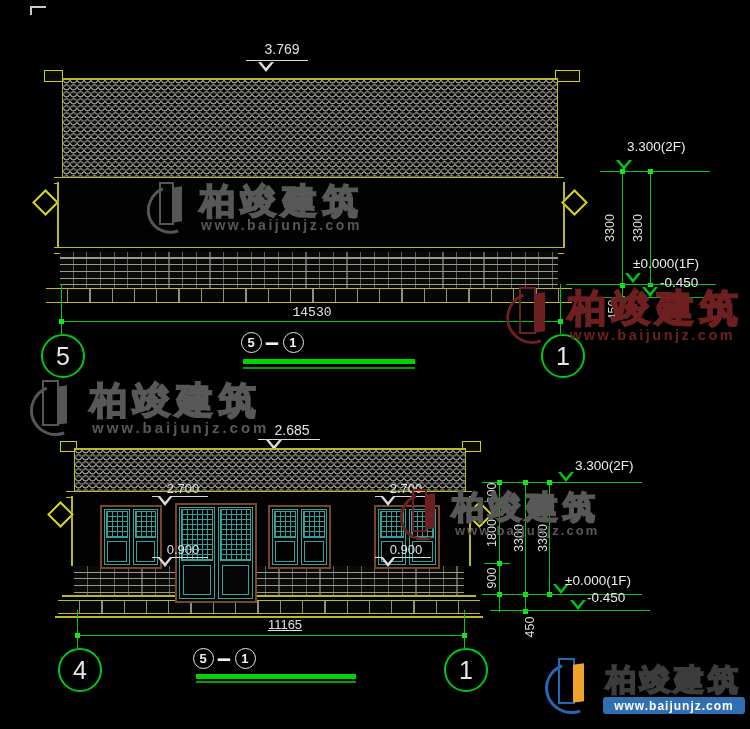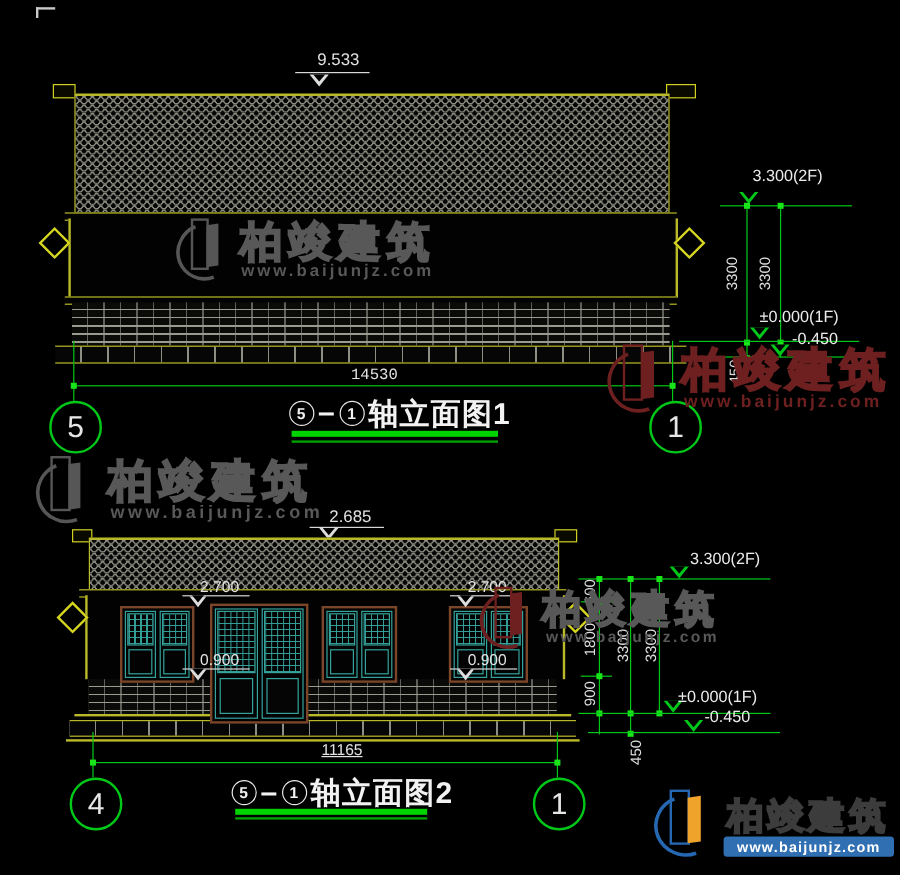--- a/index.html
+++ b/index.html
@@ -83,21 +83,21 @@
   .logopill{position:absolute;background:#2f6fb2;border-radius:3px;color:#fff;font-weight:bold;
             font-size:12px;letter-spacing:1px;display:flex;align-items:center;justify-content:center;}
 </style>
 </head>
 <body>
 
 <div id="stage">
 
   <div class="abs" style="left:30px;top:6px;width:14px;height:7px;border-left:2px solid #c9c9c9;border-top:2px solid #c9c9c9;"></div>
 
-  <div class="dim" style="left:252px;top:41px;width:60px;font-size:14px;">9.533</div>
+  <div class="dim" style="left:252px;top:41px;width:60px;font-size:14px;">3.769</div>
   <div class="wl" style="left:246px;top:60px;width:62px;"></div>
   <div class="tri" style="left:258px;top:62px;"></div>
 
   <div class="cap" style="left:44px;top:70px;width:17px;height:10px;"></div>
   <div class="cap" style="left:555px;top:70px;width:23px;height:10px;"></div>
   <div class="roof" style="left:62px;top:78px;width:494px;height:97px;"></div>
   <div class="band" style="left:54px;top:177px;width:510px;height:5px;"></div>
   <div class="wall" style="left:57px;top:182px;width:504px;height:66px;"></div>
   <div class="bracket" style="left:36px;top:193px;"></div>
   <div class="bracket" style="left:565px;top:193px;"></div>
@@ -120,21 +120,20 @@
   <div class="tick" style="left:558px;top:319px;"></div>
   <div class="dim" style="left:280px;top:305px;width:64px;font-family:Liberation Mono, monospace;">14530</div>
 
   <div class="bubble" style="left:41px;top:334px;">5</div>
   <div class="bubble" style="left:541px;top:334px;">1</div>
 
   <div class="titlerow" style="left:241px;top:328px;">
     <span class="cnum">5</span>
       <span>–</span>
       <span class="cnum">1</span>
-      <span>轴立面图1</span>
   </div>
   <div class="ubar1" style="left:243px;top:359px;width:172px;"></div>
   <div class="ubar2" style="left:243px;top:367px;width:172px;"></div>
 
   <div class="lvl" style="left:627px;top:139px;">3.300(2F)</div>
   <div class="tri g" style="left:616px;top:160px;"></div>
   <div class="gl" style="left:600px;top:171px;width:110px;"></div>
   <div class="glv" style="left:622px;top:171px;height:127px;"></div>
   <div class="glv" style="left:650px;top:171px;height:127px;"></div>
   <div class="tick" style="left:620px;top:169px;"></div>
@@ -253,21 +252,20 @@
   <div class="tick" style="left:462px;top:633px;"></div>
   <div class="dim" style="left:255px;top:617px;width:60px;text-decoration:underline;">11165</div>
 
   <div class="bubble" style="left:58px;top:648px;">4</div>
   <div class="bubble" style="left:444px;top:648px;">1</div>
 
   <div class="titlerow" style="left:193px;top:644px;">
     <span class="cnum">5</span>
       <span>–</span>
       <span class="cnum">1</span>
-      <span>轴立面图2</span>
   </div>
   <div class="ubar1" style="left:196px;top:674px;width:160px;"></div>
   <div class="ubar2" style="left:196px;top:681px;width:160px;"></div>
 
   <div class="lvl" style="left:575px;top:458px;">3.300(2F)</div>
   <div class="tri g" style="left:558px;top:472px;"></div>
   <div class="gl" style="left:482px;top:482px;width:160px;"></div>
   <div class="glv" style="left:499px;top:482px;height:130px;"></div>
   <div class="glv" style="left:525px;top:482px;height:130px;"></div>
   <div class="glv" style="left:549px;top:482px;height:113px;"></div>

